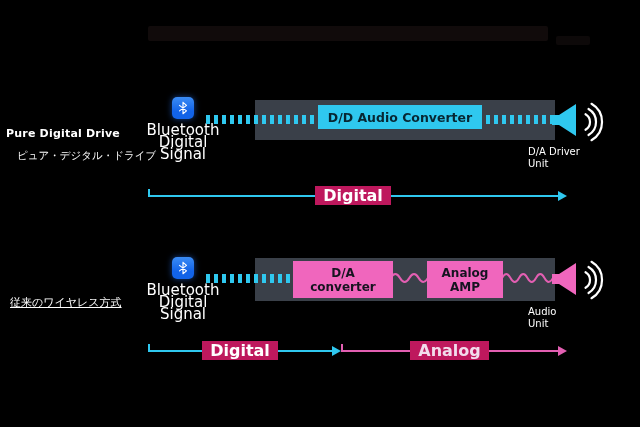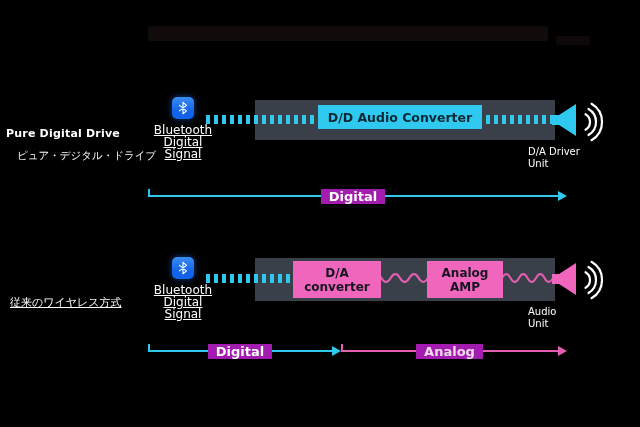--- a/index.html
+++ b/index.html
@@ -6,37 +6,37 @@
   body{width:640px;height:427px;position:relative;font-family:"DejaVu Sans","Liberation Sans",sans-serif;color:#fff;}
   .stage{position:relative;width:640px;height:427px;background:#000;overflow:hidden;}
   .abs{position:absolute;}
   .ghost{position:absolute;border-radius:2px;}
   .g1{left:148px;top:26px;width:400px;height:15px;background:#110b0b;}
   .g2{left:556px;top:36px;width:34px;height:9px;background:#0d0909;}
   .row-title{font-weight:bold;font-size:11px;letter-spacing:.2px;}
   .row-subtitle{font-size:10.5px;}
   .row-title-jp{font-size:11px;text-decoration:underline;}
   .bt-icon{width:22px;height:22px;border-radius:5px;background:linear-gradient(180deg,#3b8cf5 0%,var(--bluetooth,#1263e8) 65%);display:flex;align-items:center;justify-content:center;box-shadow:0 0 6px rgba(40,120,255,.55);}
-  .bt-label{font-size:12px;text-align:center;line-height:12px;text-decoration:underline;}
+  .bt-label{font-size:15px;text-align:center;line-height:12px;}
   .panel{background:var(--panel,#3a4049);}
   .dashes{height:9px;background:repeating-linear-gradient(90deg,var(--cyan,#2fc8ef) 0 4px,transparent 4px 8px);z-index:2;}
   .conv-box{background:var(--cyan,#2fc8ef);color:var(--text_dark,#072733);font-weight:bold;font-size:12.5px;display:flex;align-items:center;justify-content:center;z-index:3;}
   .pink-box{background:var(--pink,#f066bd);color:#161420;font-weight:bold;font-size:12px;line-height:14px;display:flex;flex-direction:column;align-items:center;justify-content:center;text-align:center;z-index:3;}
   .speaker{color:var(--cyan,#2fc8ef);line-height:0;z-index:3;}
   .speaker.pink{color:var(--pink,#f066bd);}
   .waves{line-height:0;}
   .driver-label{font-size:10px;line-height:12px;}
   .flow-line{height:2px;background:var(--cyan,#2fc8ef);}
   .flow-line.pinkline{background:var(--pink_line,#e35fb2);}
   .tick{width:2px;height:8px;background:var(--cyan,#2fc8ef);}
   .tick.pinkline{background:var(--pink_line,#e35fb2);}
   .arrow-right{width:0;height:0;border-top:5px solid transparent;border-bottom:5px solid transparent;border-left:9px solid var(--cyan,#2fc8ef);}
   .arrow-right.pinkline{border-left-color:var(--pink_line,#e35fb2);}
   .flow-label-wrap{text-align:center;z-index:4;}
-  .flow-label{display:inline-block;background:#a21caf;padding:0 8px;font-weight:bold;font-size:13px;}
+  .flow-label{display:inline-block;background:#be185d;padding:0 8px;font-weight:bold;font-size:16px;}
   .flow-label.analog{color:var(--analog_label,#f2dcec);}
   .wavesvg{line-height:0;z-index:2;color:var(--pink_line,#e35fb2);}
   section{display:contents;}
 </style>
 </head>
 <body>
 
 <div class="stage">
 
   <div class="ghost g1"></div>
@@ -102,21 +102,21 @@
       </svg>
     </div>
     <div class="abs bt-label" style="left:146px;top:284px;width:74px">
       <div>Bluetooth</div>
       <div>Digital Signal</div>
     </div>
 
     <div class="abs panel" style="left:255px;top:258px;width:300px;height:43px"></div>
     <div class="abs dashes" style="left:206px;top:274px;width:90px"></div>
 
-    <div class="abs pink-box" style="left:293px;top:261px;width:88px;height:37px">
+    <div class="abs pink-box" style="left:293px;top:261px;width:100px;height:37px">
       <div>D/A</div>
       <div>converter</div>
     </div>
 
     <div class="abs wavesvg" style="left:372px;top:270px">
       <svg viewBox="0 0 54 18" width="56" height="16" preserveAspectRatio="none">
         <path d="M0 9 Q4.5 0 9 9 T18 9 T27 9 T36 9 T45 9 T54 9" fill="none" stroke="currentColor" stroke-width="2"></path>
       </svg>
     </div>
 

